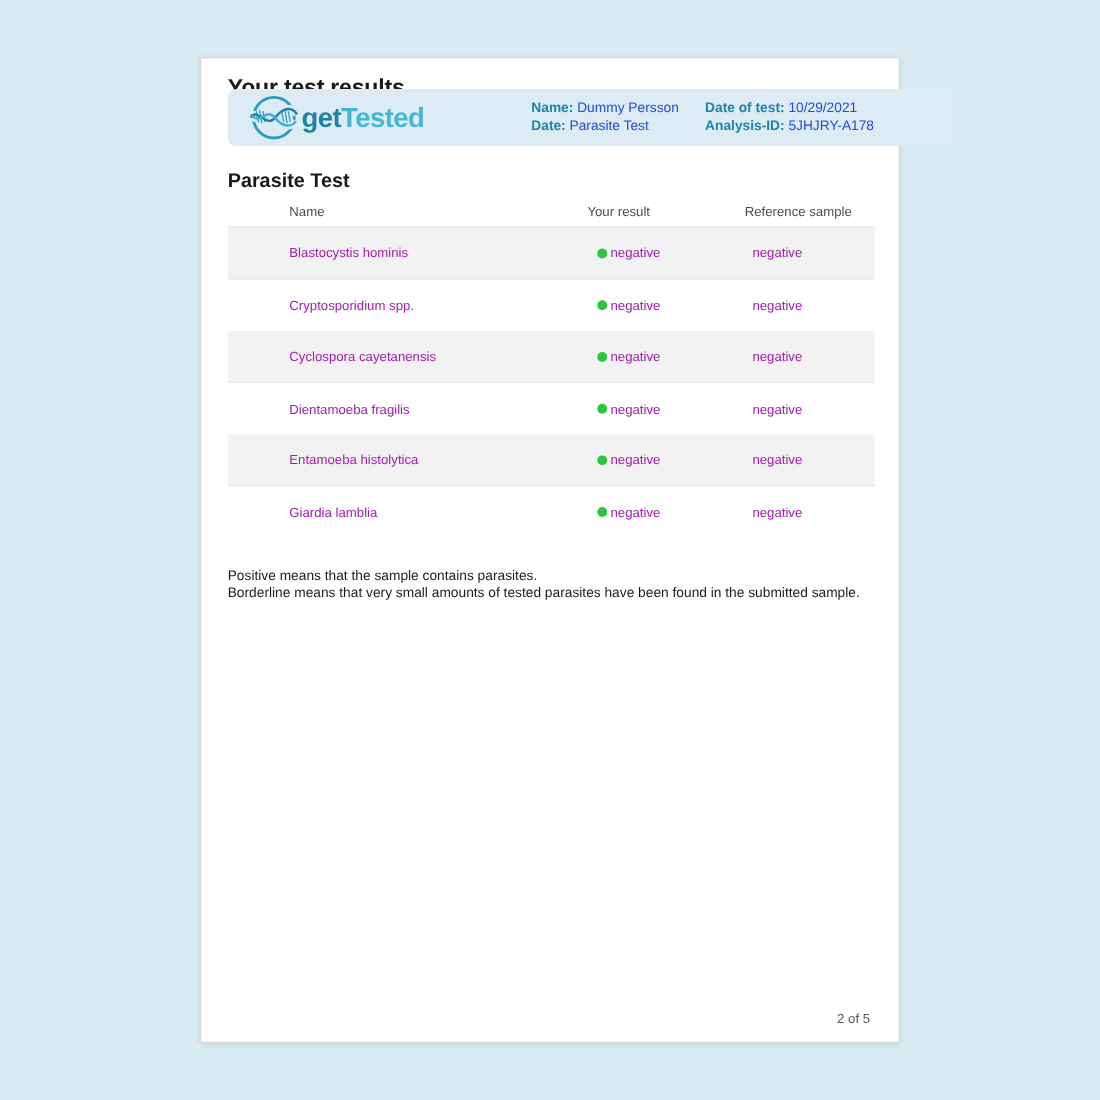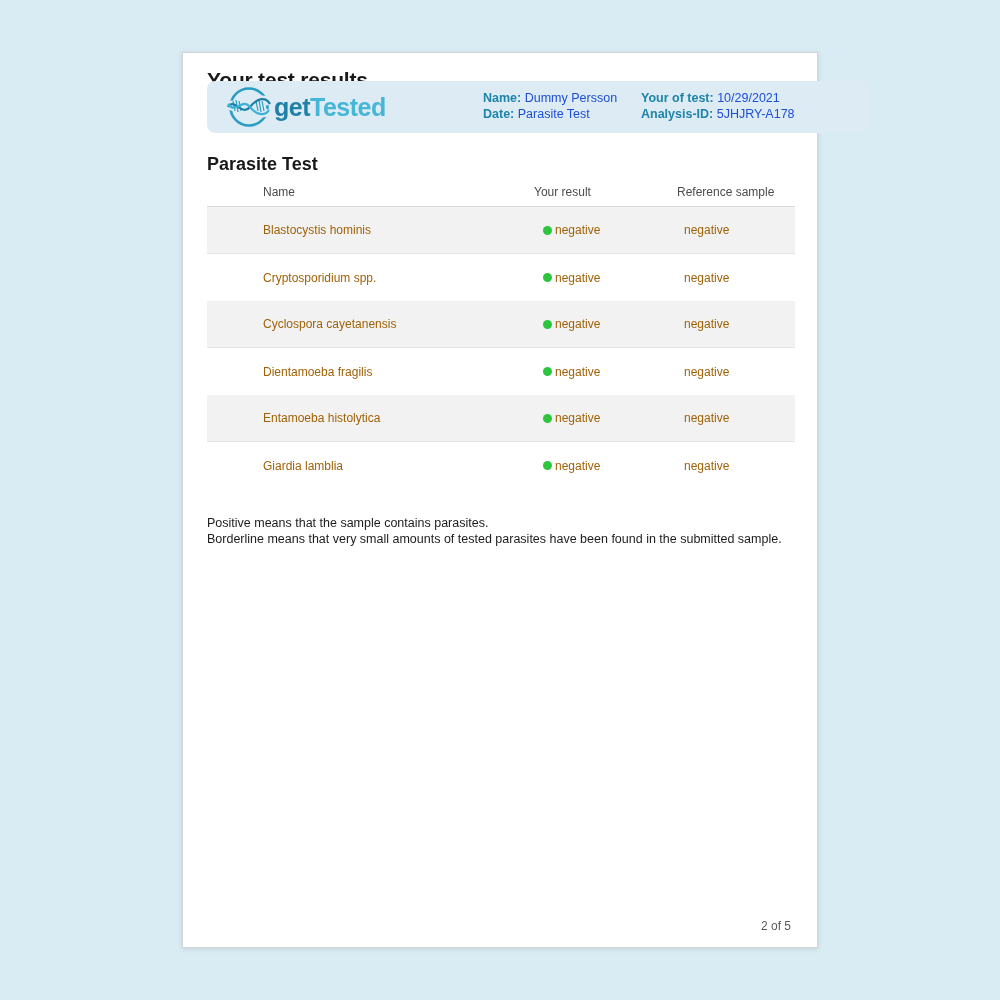--- a/index.html
+++ b/index.html
@@ -65,21 +65,21 @@
   
   .table { margin: 10px 24px 0 24px; width: 588px; font-size: 12px; }
   .thead {
     display: flex;
     padding-bottom: 7px;
     border-bottom: 1px solid #d9d9d9;
     color: #4c4c4c;
   }
   .trow {
     display: flex; align-items: center;
-    height: 47px; color: #a16207;
+    height: 47px; color: #a21caf;
   }
   .trow.striped { background: #f2f2f2; border-bottom: 1px solid #e4e4e4; }
   .col-name   { width: 279px; padding-left: 8px; margin-left: 48px; }
   .col-result { width: 143px; padding-left: 9px; display: flex; align-items: center; }
   .thead .col-result { display: block; padding-left: 0; }
   .col-ref    { flex: 1; padding-left: 7px; }
   .thead .col-ref { padding-left: 0; }
   .dot {
     width: 9px; height: 9px; border-radius: 50%;
     background: #2dc53e;
@@ -119,21 +119,21 @@
       </svg>
       <div class="logo-text"><span class="logo-get">get</span><span class="logo-tested">Tested</span></div>
     </div>
 
     <div class="info-col info-col-1">
       <div><span class="info-label">Name:</span> <span class="info-value">Dummy Persson</span></div>
       <div><span class="info-label">Date:</span> <span class="info-value">Parasite Test</span></div>
     </div>
 
     <div class="info-col info-col-2">
-      <div><span class="info-label">Your of test:</span> <span class="info-value">10/29/2021</span></div>
+      <div><span class="info-label">Date of test:</span> <span class="info-value">10/29/2021</span></div>
       <div><span class="info-label">Analysis-ID:</span> <span class="info-value">5JHJRY-A178</span></div>
     </div>
   </div>
 
   <div class="title">Your test results</div>
   <div class="intro">Our lab has tested your stool sample for parasites. Your results can be found below.</div>
 
   <div class="section-title">Parasite Test</div>
 
   <div class="table">

